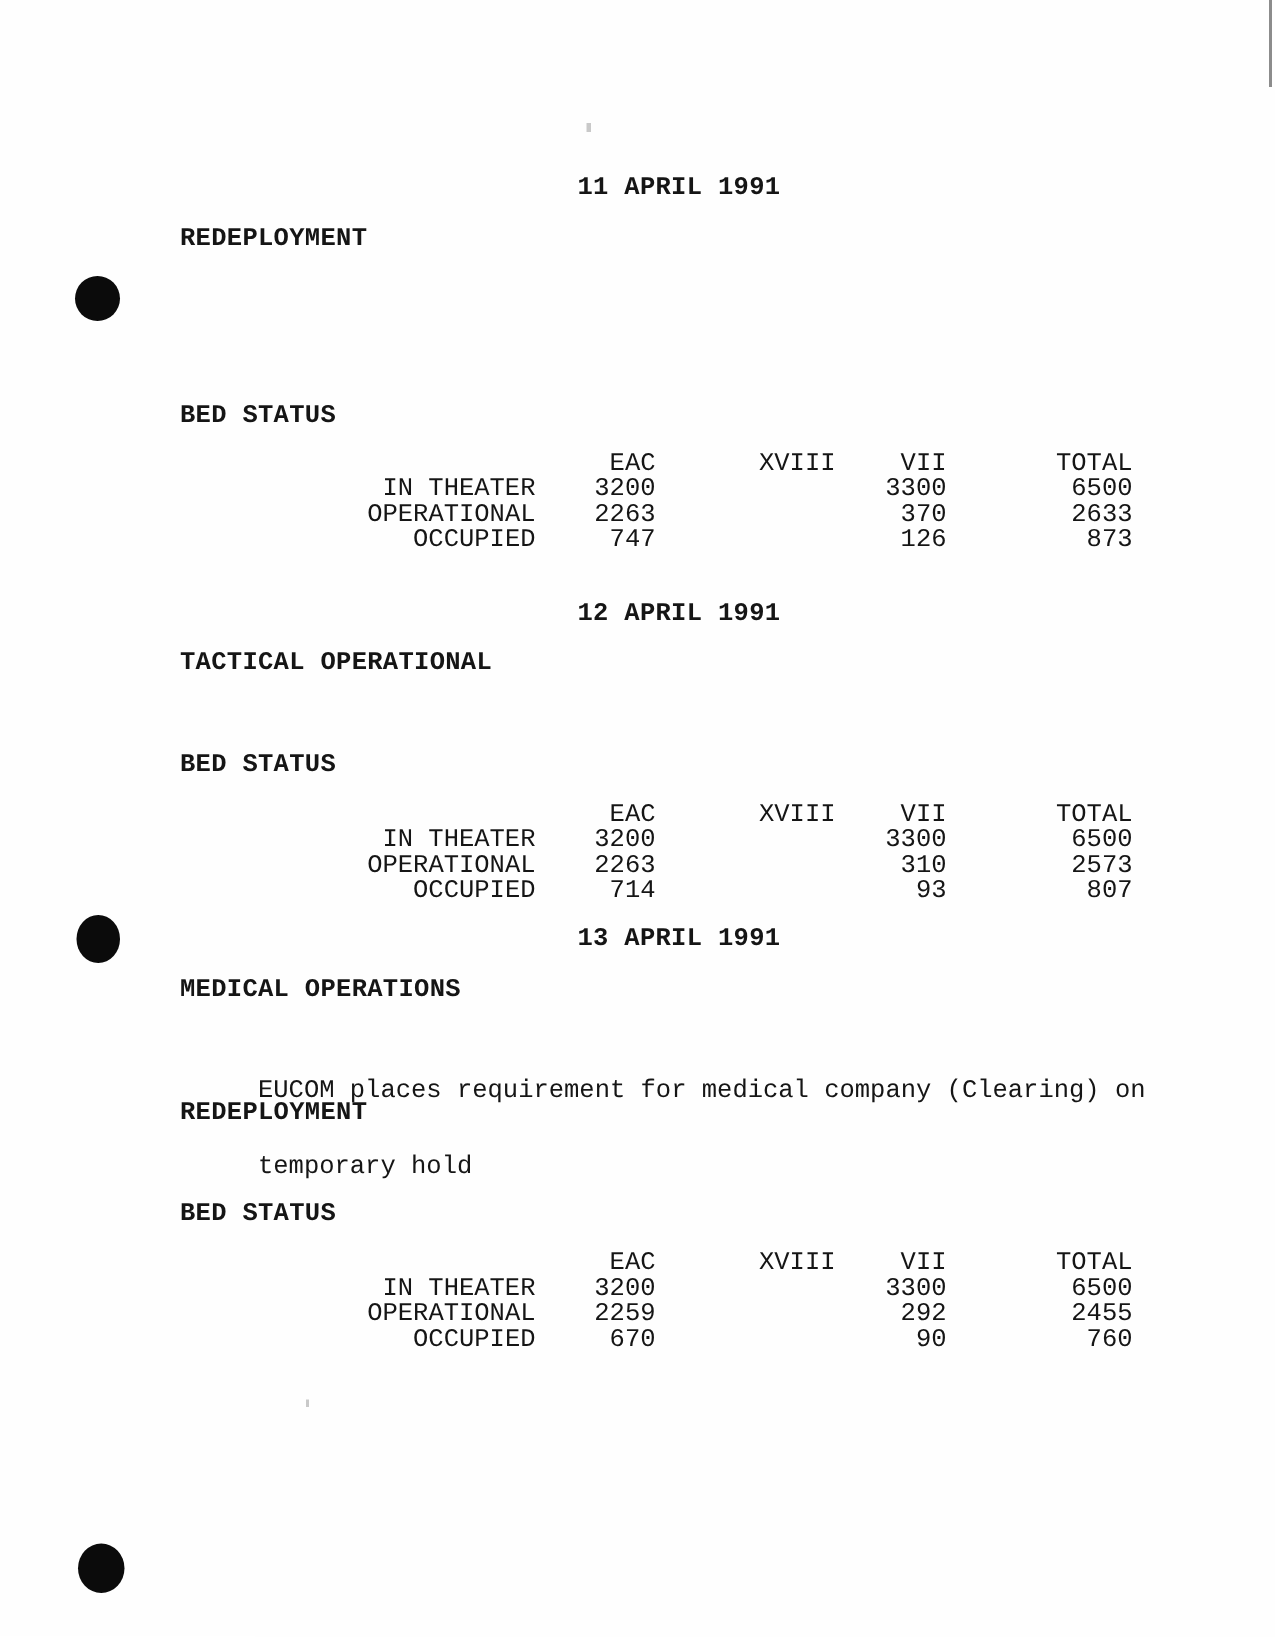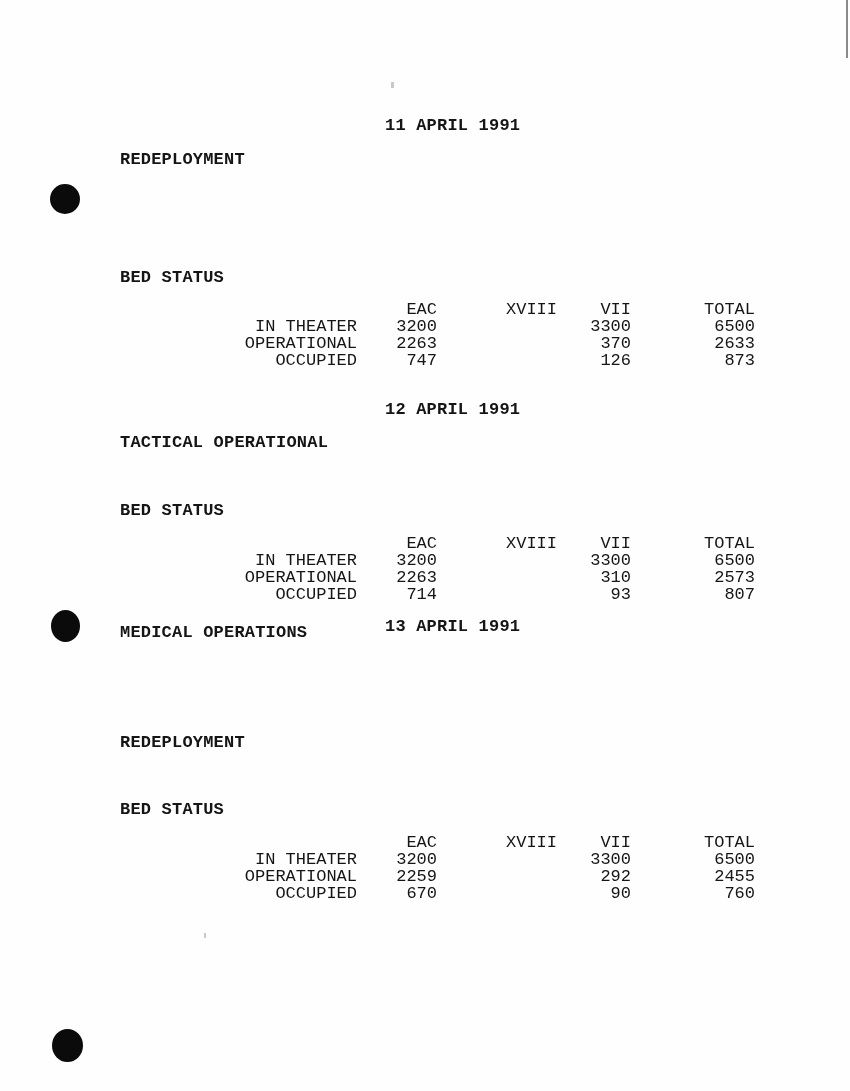--- a/index.html
+++ b/index.html
@@ -117,22 +117,26 @@
 
     <div class="lbl">OCCUPIED</div>
     <div>714</div>
     <div></div>
     <div>93</div>
     <div>807</div>
   </div>
 
   <div class="abs b date-heading" style="top:618px">13 APRIL 1991</div>
 
-  <div class="abs b section-heading" style="top:624px">MEDICAL OPERATIONS</div>
+  <div class="abs b section-heading" style="top:652px">MEDICAL OPERATIONS</div>
 
+  <div class="abs indent-block" style="top:685px">
+    <div>EUCOM places requirement for medical company (Clearing) on</div>
+    <div>temporary hold</div>
+  </div>
 
   <div class="abs b section-heading" style="top:734px">REDEPLOYMENT</div>
 
 
   <div class="abs b section-heading" style="top:801px">BED STATUS</div>
 
   <div class="bed-table" style="top:834px">
     <div class="lbl"></div>
     <div>EAC</div>
     <div>XVIII</div>

